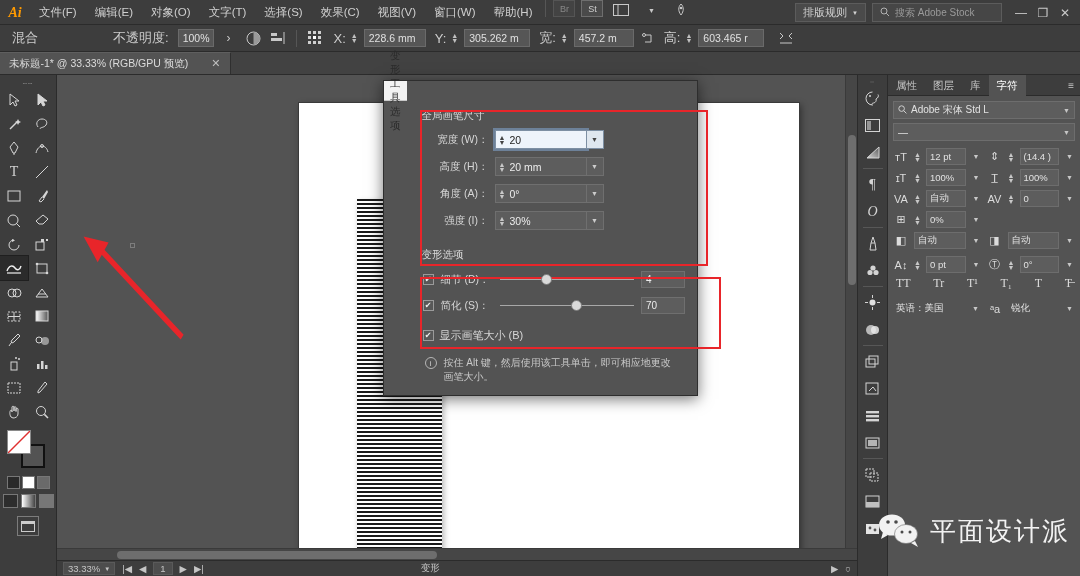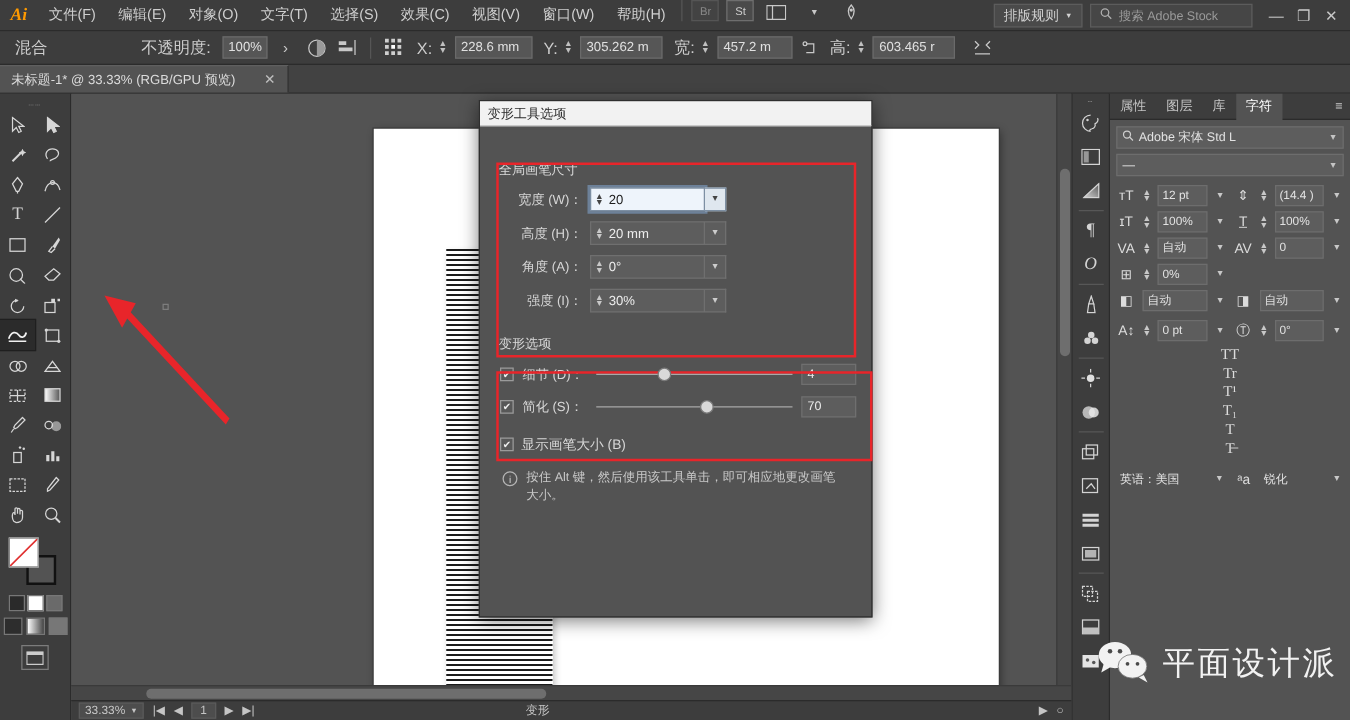--- a/index.html
+++ b/index.html
@@ -154,29 +154,29 @@
   .fld .cap { margin-left:auto;font-size:7px;color:#c5c5c5; }
   .row2 { display:flex;gap:5px;margin-top:4px; }
   .grp { display:flex;align-items:center;gap:5px;flex:1;min-width:0; }
   .gicon { width:16px;font-size:11px;color:#dcdcdc;text-align:center;flex:0 0 16px; }
   .spin { display:flex;flex-direction:column;line-height:5px;font-size:7px;color:#c8c8c8;flex:0 0 7px; }
   .valbox {
     flex:1;min-width:0;background:#5d5d5d;border:1px solid #6d6d6d;height:17px;
     display:flex;align-items:center;padding:0 3px;font-size:9.5px;color:#e2e2e2;
   }
   .chev { flex:0 0 11px;text-align:center;font-size:7px;color:#c8c8c8; }
-  .tt-row { display:flex;align-items:center;justify-content:space-between;padding:3px 3px 4px;flex-direction:column; }
+  .tt-row { display:flex;align-items:center;justify-content:space-between;padding:3px 3px 4px; }
   .tt { font-size:12px;color:#dcdcdc;font-family:"Liberation Serif",serif; }
   .lang-row { display:flex;gap:6px;align-items:center;margin-top:5px; }
 
   
   .dialog {
-    position:absolute; left:383px; top:80px; width:315px; height:414px;
+    position:absolute; left:383px; top:80px; width:315px; height:316px;
     background:#535353; border:1px solid #2e2e2e; box-shadow:0 3px 14px rgba(0,0,0,.55);
-    display:flex; flex-direction:column; z-index:50;
+    display:flex; z-index:50;
   }
   .dlg-title {
     height:20px;background:#f2f2f2;color:#2b2b2b;font-size:10.5px;
     display:flex;align-items:center;padding:0 6px;border-bottom:1px solid #c9c9c9;flex:0 0 20px;
   }
   .dlg-body { flex:1; position:relative; padding:24px 12px 0; }
 
   .red-box { position:absolute; border:2px solid #e8252a; pointer-events:none; }
   .rb1 { left:13px; top:29px; width:288px; height:156px; }
   .rb2 { left:13px; top:196px; width:301px; height:72px; }

